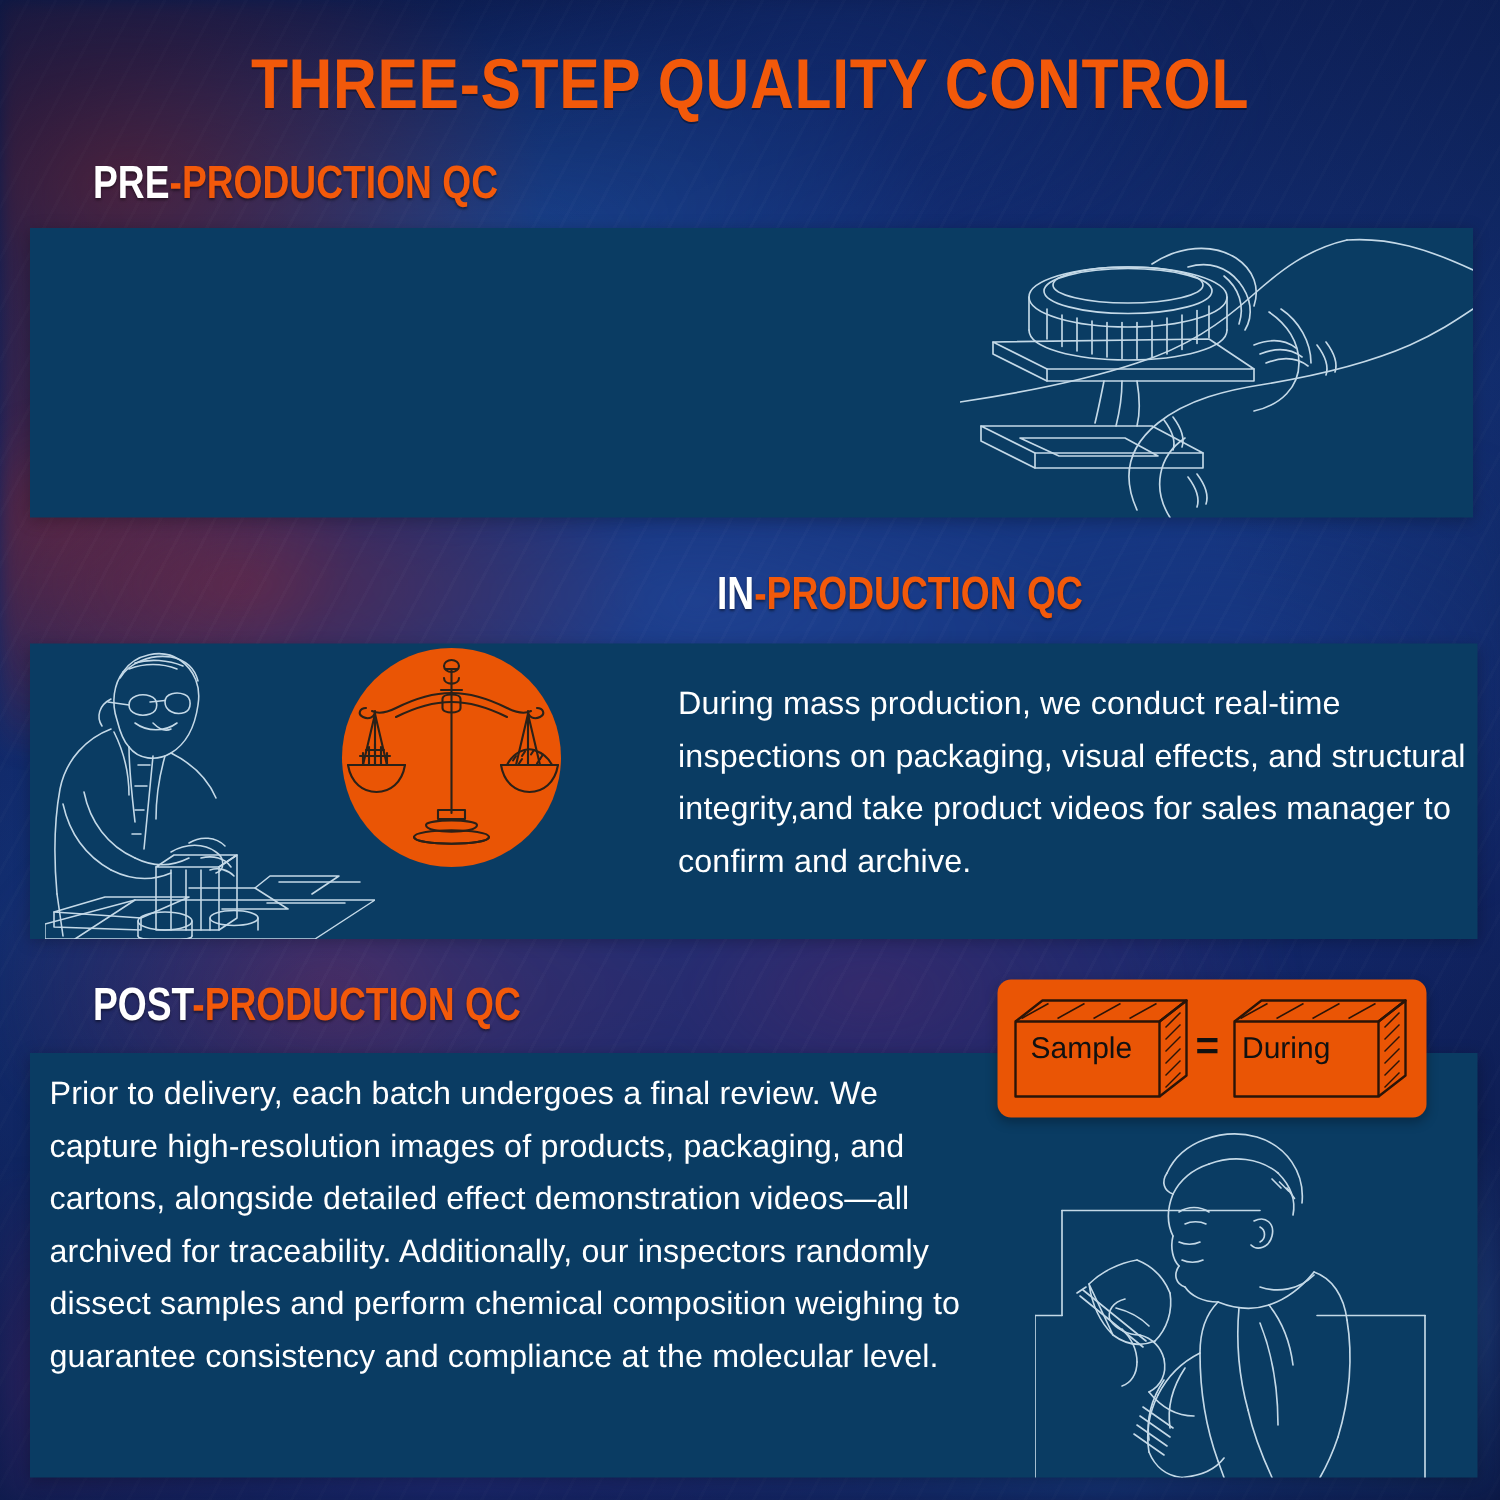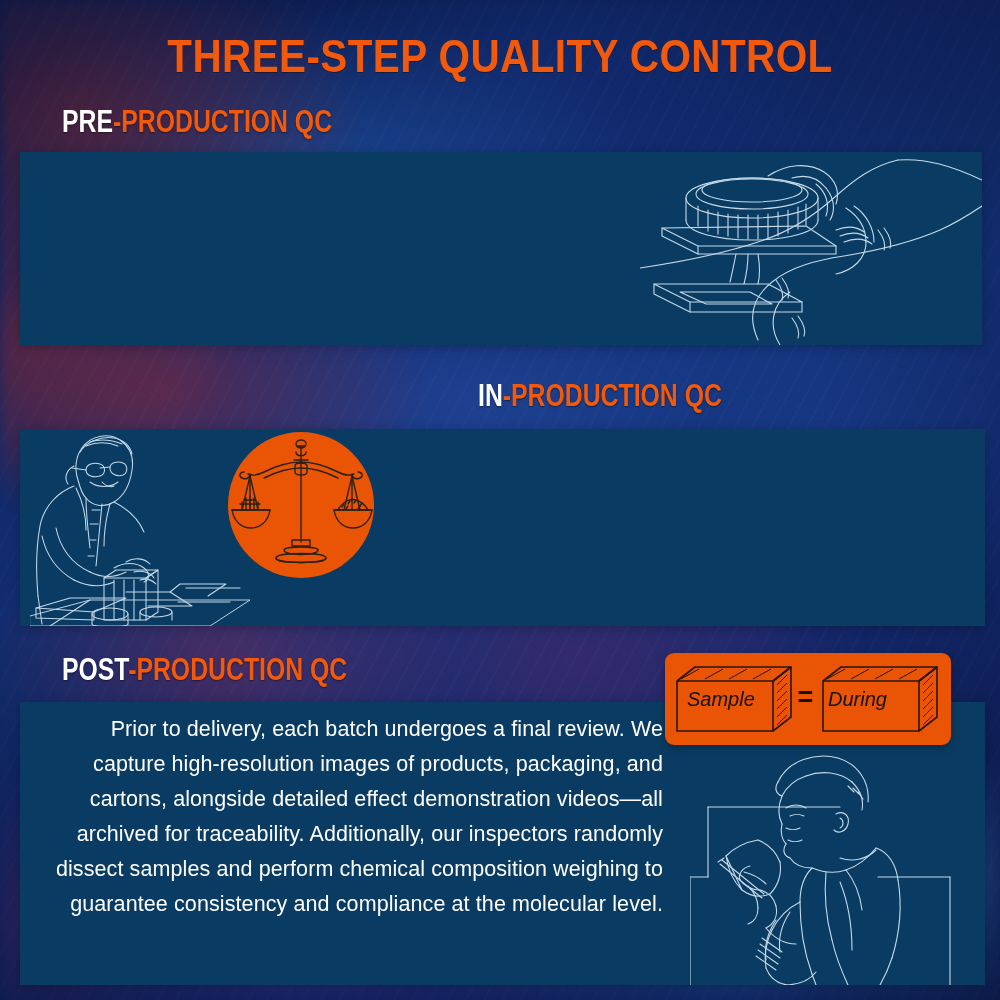--- a/index.html
+++ b/index.html
@@ -86,21 +86,21 @@
   #panel2{left:20px;top:429px;width:965px;height:197px;}
   #panel3{left:20px;top:702px;width:965px;height:283px;}
 
   .body-text{
     position:absolute;color:#ffffff;
     font-size:21.5px;line-height:35px;
     letter-spacing:.1px;
   }
   #text1{left:34px;top:175px;width:580px;}
   #text2{left:452px;top:452px;width:536px;}
-  #text3{left:33px;top:712px;width:630px;text-align:right;}
+  #text3{left:33px;top:712px;width:630px;}
 
   
   #scale-circle{
     position:absolute;left:228px;top:432px;width:146px;height:146px;
     border-radius:50%;background:#ea5505;
   }
   #scale-circle svg{position:absolute;left:0;top:0;}
 
   
   .illus{position:absolute;}
@@ -113,21 +113,20 @@
   #sample-box{
     position:absolute;left:665px;top:653px;width:286px;height:92px;
     background:#ea5505;border-radius:9px;
     box-shadow:0 3px 8px rgba(0,0,0,.3);
   }
   #sample-box svg{position:absolute;left:0;top:0;}
   .boxlabel{
     position:absolute;color:#111111;font-size:20px;
     font-family:"Liberation Sans", sans-serif;
     white-space:nowrap;
-    font-style:italic;
   }
   #lbl-sample{left:22px;top:35px;}
   #lbl-equals{left:132px;top:29px;font-size:27px;font-weight:bold;}
   #lbl-product{left:163px;top:35px;}
 </style>
 </head>
 <body>
 
 <div id="page">
 
@@ -208,20 +207,21 @@
       <path d="M226 92 C226 108 214 120 196 124"></path>
     </svg>
   </div>
 
   <div class="sec-head" id="head-in">
     <span class="w">IN</span><span class="o">-PRODUCTION QC</span>
   </div>
 
   <div class="panel" id="panel2"></div>
 
+  <div class="body-text" id="text2">During mass production, we conduct real-time inspections on packaging, visual effects, and structural integrity,and take product videos for sales manager to confirm and archive.</div>
 
   <div class="illus" id="illus-inspector">
     <svg viewBox="0 0 220 196" width="220" height="196" fill="none" stroke="#cfe2ef" stroke-width="1.05" stroke-linecap="round" stroke-linejoin="round" opacity=".95">
 
       <path d="M52 18 C60 6 78 2 90 10 C100 17 104 28 102 40 C100 54 94 66 84 72 C74 78 62 76 56 68"></path>
       <path d="M52 18 C46 26 44 38 48 50 C50 58 52 64 56 68"></path>
 
       <path d="M50 22 C56 12 70 6 84 8 C94 10 100 16 102 24"></path>
       <path d="M56 16 C66 12 78 12 88 16"></path>
       <path d="M60 12 C70 9 82 10 92 14"></path>

